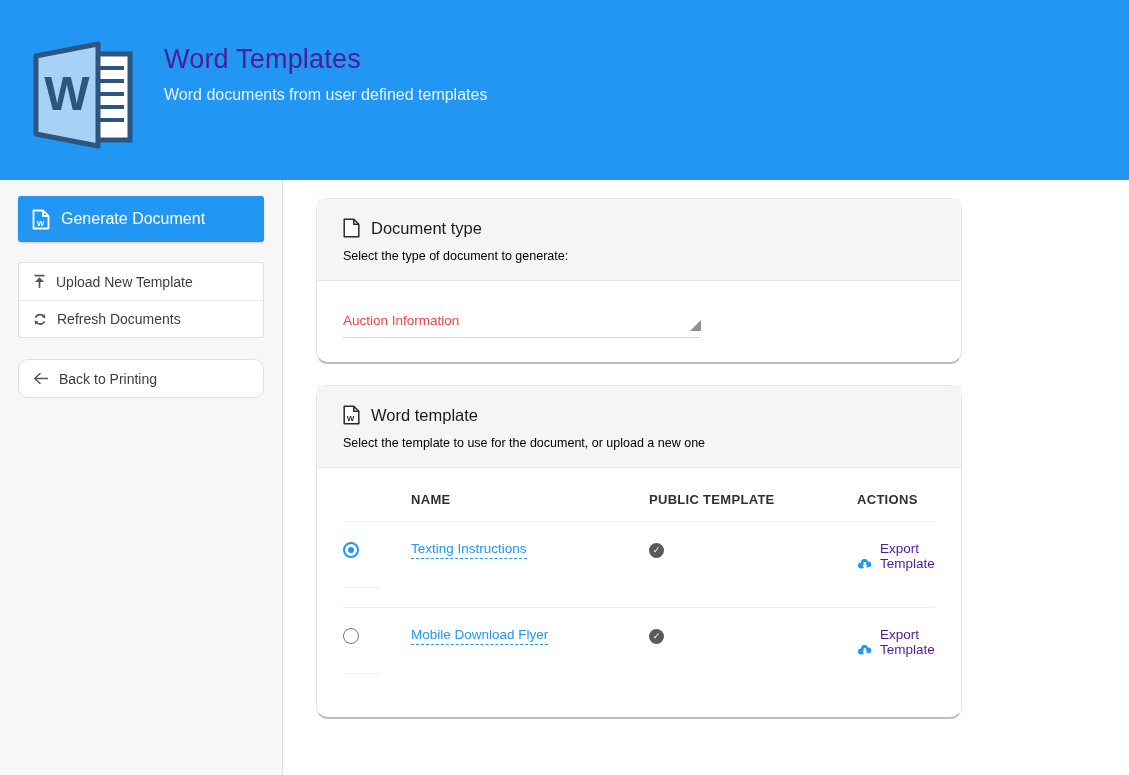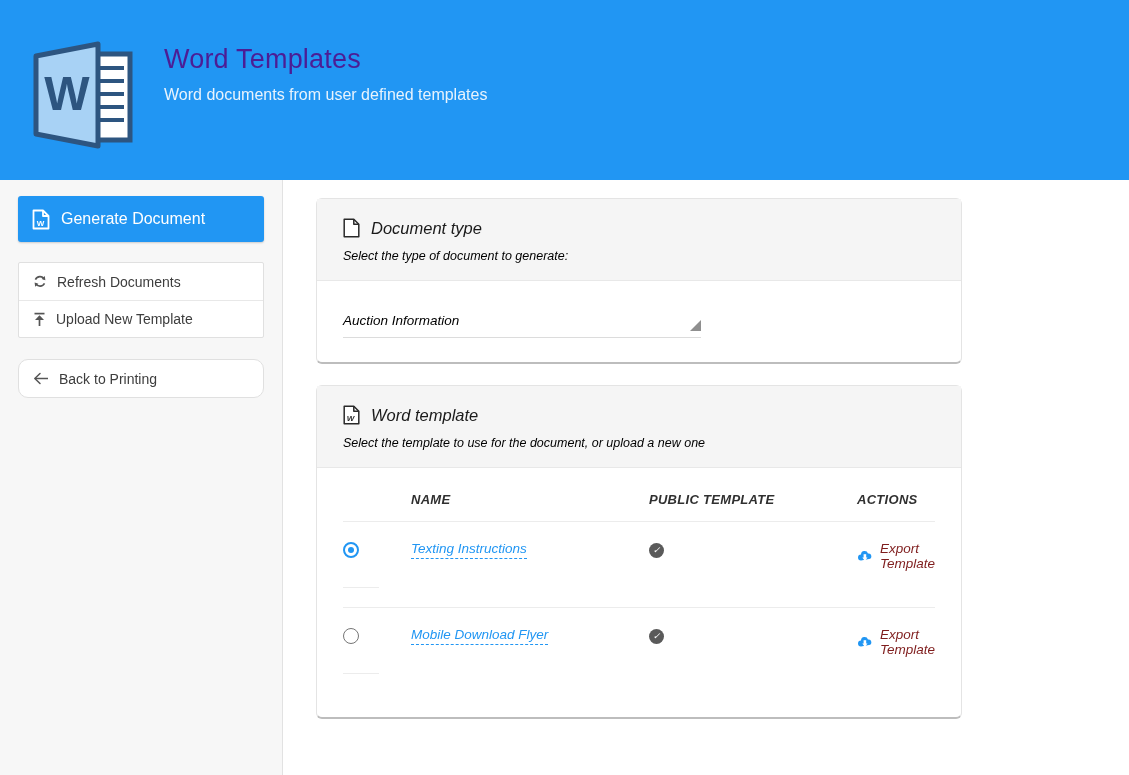--- a/index.html
+++ b/index.html
@@ -106,23 +106,22 @@
   .main {
     flex: 1 1 auto;
     background: #ffffff;
     padding: 18px 16px 0 20px;
     overflow: hidden;
   }
   .card {
     background: #ffffff;
     border: 1px solid #e4e4e4;
     border-bottom: 2px solid #bdbdbd;
-    border-radius: 6px;
+    border-radius: 12px;
     width: 646px;
-    font-style: italic;
   }
   .card + .card { margin-top: 21px; }
   .card-head {
     background: #f5f5f5;
     border-bottom: 1px solid #e8e8e8;
     padding: 18px 26px 16px 26px;
   }
   .card-head-title {
     display: flex;
     align-items: center;
@@ -141,21 +140,21 @@
 
   
   .select-row { padding-top: 8px; }
   .fake-select {
     position: relative;
     width: 358px;
     border: none;
     border-bottom: 1px solid #dcdcdc;
     padding: 0 20px 9px 0;
     font-size: 13.5px;
-    color: #000000;
+    color: #ef4444;
     background: transparent;
     cursor: pointer;
     user-select: none;
   }
   .select-grip {
     position: absolute;
     right: 0;
     bottom: 6px;
     width: 0; height: 0;
     border-left: 11px solid transparent;
@@ -209,23 +208,23 @@
   }
   .tpl-link {
     color: #2196f3;
     text-decoration: none;
     border-bottom: 1px dashed #2196f3;
     padding-bottom: 2px;
     cursor: pointer;
   }
   .export-link {
     display: inline-flex;
-    align-items: center;
+    align-items: flex-end;
     gap: 7px;
-    color: #7f1d1d;
+    color: #4c1d95;
     cursor: pointer;
     font-size: 13.5px;
   }
   .check-badge {
     display: inline-flex;
     align-items: center;
     justify-content: center;
     width: 15px; height: 15px;
     border-radius: 50%;
     background: #5a5a5a;
@@ -272,38 +271,38 @@
           <path d="M11 1.5 v5.5 h5.5" fill="none" stroke="#ffffff" stroke-width="1.8" stroke-linejoin="round"></path>
           <text x="8.5" y="16.5" font-family="'Liberation Sans', sans-serif" font-size="8" font-weight="bold" fill="#ffffff" text-anchor="middle">W</text>
         </svg>
       </span>
       <span>Generate Document</span>
     </div>
 
     <div class="btn-group">
       <div class="btn-item">
         <span class="icon-mono">
+          <svg width="13" height="15" viewBox="0 0 13 15" aria-hidden="true">
+            <line x1="1.5" y1="1.6" x2="11.5" y2="1.6" stroke="#555" stroke-width="1.7"></line>
+            <line x1="6.5" y1="4.5" x2="6.5" y2="14" stroke="#555" stroke-width="1.7"></line>
+            <polygon points="6.5,3.2 11,8 2,8" fill="#555"></polygon>
+          </svg>
+        </span>
+        <span>Upload New Template</span>
+      </div>
+      <div class="btn-item">
+        <span class="icon-mono">
           <svg width="14" height="15" viewBox="0 0 14 15" aria-hidden="true">
             <path d="M11.3 5.2 A5 5 0 0 0 2.4 5.6" fill="none" stroke="#555" stroke-width="1.6"></path>
             <path d="M2.7 9.6 A5 5 0 0 0 11.5 9.3" fill="none" stroke="#555" stroke-width="1.6"></path>
             <polygon points="11.8,2.0 12.4,6.2 8.6,5.0" fill="#555"></polygon>
             <polygon points="2.2,12.8 1.6,8.6 5.4,9.8" fill="#555"></polygon>
           </svg>
         </span>
         <span>Refresh Documents</span>
-      </div>
-      <div class="btn-item">
-        <span class="icon-mono">
-          <svg width="13" height="15" viewBox="0 0 13 15" aria-hidden="true">
-            <line x1="1.5" y1="1.6" x2="11.5" y2="1.6" stroke="#555" stroke-width="1.7"></line>
-            <line x1="6.5" y1="4.5" x2="6.5" y2="14" stroke="#555" stroke-width="1.7"></line>
-            <polygon points="6.5,3.2 11,8 2,8" fill="#555"></polygon>
-          </svg>
-        </span>
-        <span>Upload New Template</span>
       </div>
     </div>
 
     <div class="btn-group spaced">
       <div class="btn-item">
         <span class="icon-mono">
           <svg width="16" height="13" viewBox="0 0 16 13" aria-hidden="true">
             <line x1="2" y1="6.5" x2="15" y2="6.5" stroke="#555" stroke-width="1.5"></line>
             <polyline points="7,1.5 1.8,6.5 7,11.5" fill="none" stroke="#555" stroke-width="1.5" stroke-linecap="round" stroke-linejoin="round"></polyline>
           </svg>

